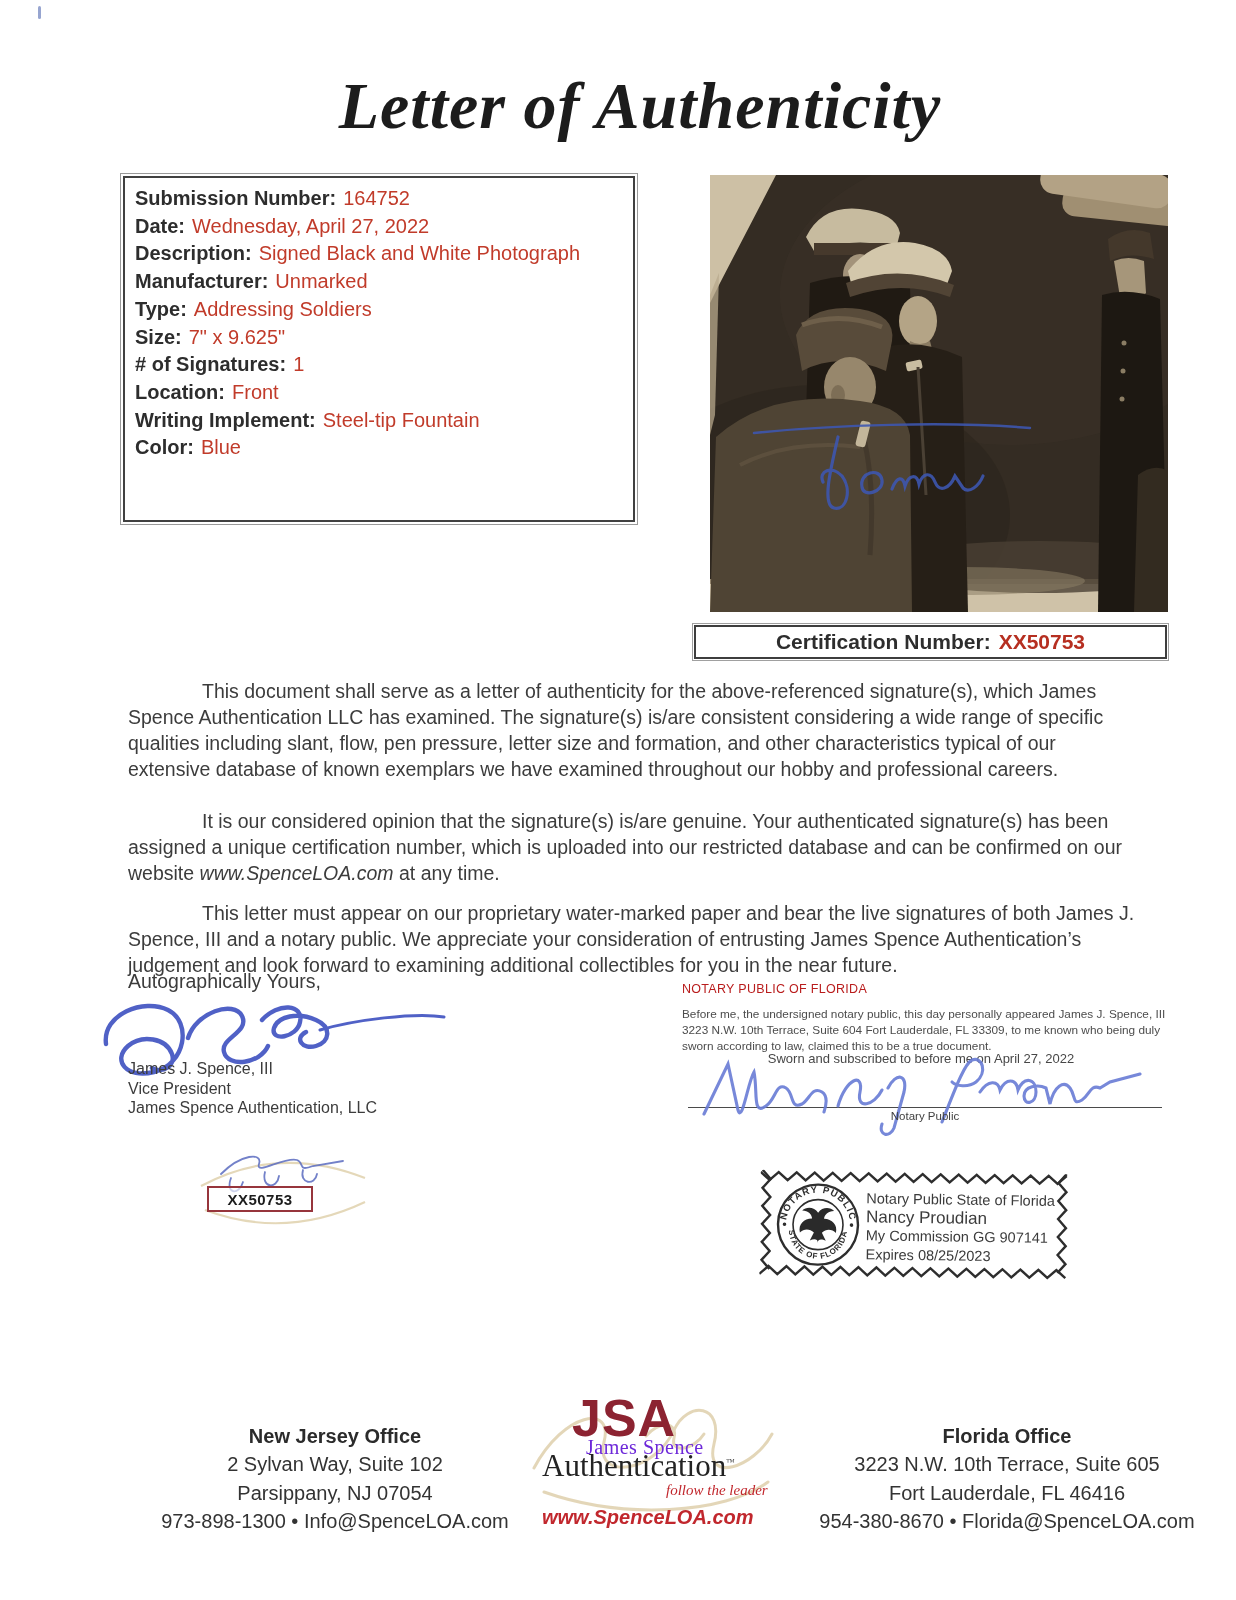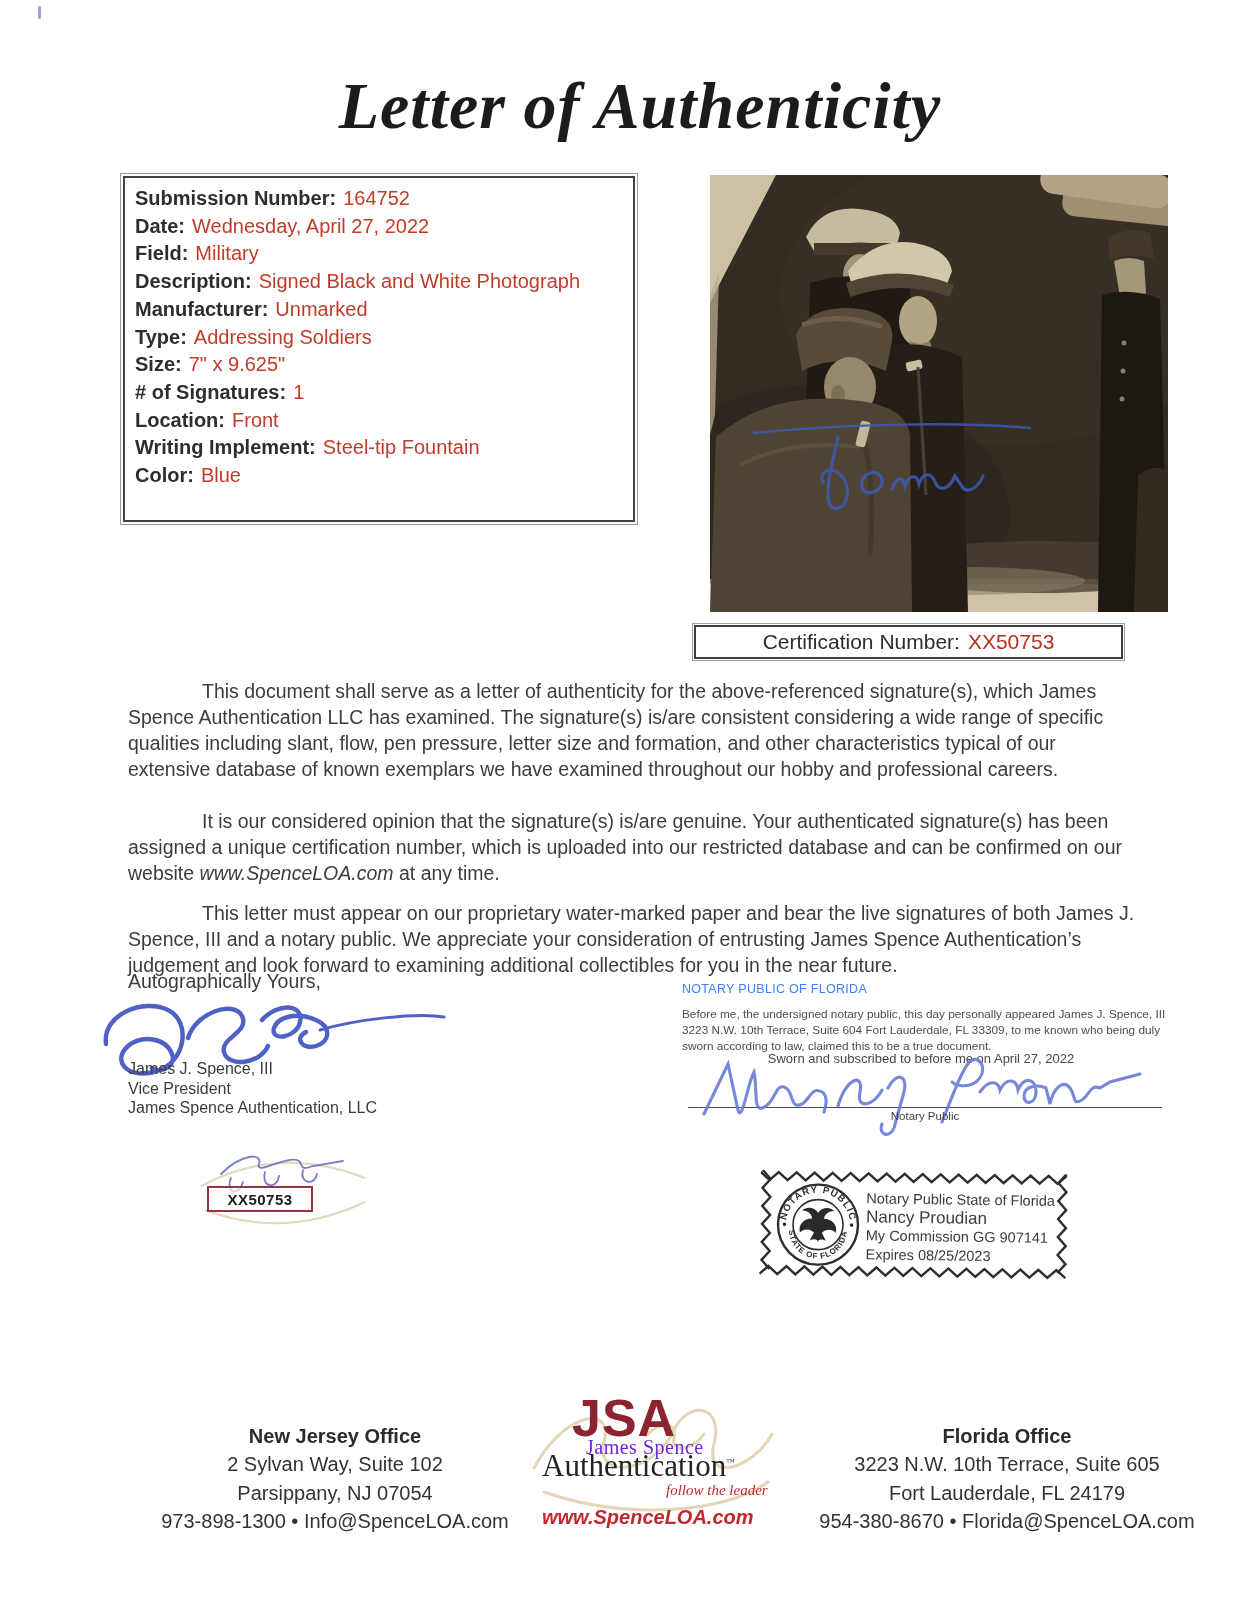--- a/index.html
+++ b/index.html
@@ -15,45 +15,45 @@
   .info-box{position:absolute;left:123px;top:176px;width:512px;height:346px;box-sizing:border-box;
             border:2px solid #414141;outline:1px solid #9a9a9a;outline-offset:2px;
             padding:7px 8px 0 10px;background:#fff;}
   .info-row{font-size:20px;line-height:27.7px;font-weight:bold;color:#2d2d2d;white-space:nowrap;}
   .info-row .val{color:#c13b2a;font-weight:normal;margin-left:7px;}
   .info-row.bold-val .val{font-weight:bold;}
 
   .photo{position:absolute;left:710px;top:175px;width:458px;height:437px;}
   .photo svg{display:block;width:100%;height:100%;}
 
-  .cert-box{position:absolute;left:694px;top:625px;width:429px;height:34px;box-sizing:border-box;
+  .cert-box{position:absolute;left:694px;top:625px;width:473px;height:34px;box-sizing:border-box;
             border:2px solid #3e3e3e;outline:1px solid #a0a0a0;outline-offset:1px;background:#fff;
             display:flex;align-items:center;justify-content:center;
-            font-size:21px;font-weight:normal;color:#2d2d2d;}
+            font-size:21px;font-weight:bold;color:#2d2d2d;}
   .cert-box .num{color:#b62f21;margin-left:8px;}
 
   .para{position:absolute;left:128px;width:1014px;font-size:19.5px;line-height:26.2px;
         color:#3c3c3c;text-indent:74px;}
   .p1{top:658px;}
   .p2{top:788px;}
   .p3{top:880px;}
   .site-italic{font-style:italic;}
 
   .salutation{position:absolute;left:128px;top:970px;font-size:19.5px;color:#3c3c3c;}
   .sig-spence{position:absolute;left:92px;top:986px;width:370px;height:95px;}
   .signer-block{position:absolute;left:128px;top:1059px;font-size:16px;line-height:19.5px;color:#3c3c3c;}
 
   .jsa-chop{position:absolute;left:193px;top:1136px;width:180px;height:95px;}
   .jsa-chop svg{position:absolute;left:0;top:0;width:100%;height:100%;}
   .chop-box{position:absolute;left:14px;top:50px;width:106px;height:26px;box-sizing:border-box;
             border:2px solid #97353c;background:rgba(255,255,255,.65);
             display:flex;align-items:center;justify-content:center;
             font-size:15px;font-weight:bold;color:#1c1c1c;letter-spacing:.5px;}
 
-  .notary-heading{position:absolute;left:682px;top:982px;font-size:12.5px;color:#3b82f6;letter-spacing:.3px;}
+  .notary-heading{position:absolute;left:682px;top:982px;font-size:12.5px;color:#b91c1c;letter-spacing:.3px;}
   .notary-statement{position:absolute;left:682px;top:1006px;width:512px;font-size:11.8px;line-height:16px;color:#4c4c4c;}
   .sworn-line{position:absolute;left:682px;top:1051px;width:478px;text-align:center;font-size:13px;color:#474747;}
   .sig-nancy{position:absolute;left:684px;top:1044px;width:486px;height:92px;}
   .notary-line{position:absolute;left:688px;top:1107px;width:474px;border-top:1.6px solid #4a4a4a;}
   .notary-caption{position:absolute;left:688px;top:1110px;width:474px;text-align:center;font-size:11.5px;color:#3f3f3f;}
 
   .notary-stamp{position:absolute;left:760px;top:1172px;width:308px;height:106px;transform:rotate(.8deg);}
   .stamp-frame{position:absolute;left:0;top:0;width:100%;height:100%;}
   .seal{position:absolute;left:16px;top:12px;width:84px;height:84px;}
   .stamp-text{position:absolute;left:106px;top:18px;font-size:14.5px;line-height:18.5px;color:#3b3b3b;white-space:nowrap;}
@@ -79,21 +79,20 @@
 
 <div class="page">
 
   <div class="scan-tick"></div>
 
   <div class="title">Letter of Authenticity</div>
 
   <div class="info-box">
     <div class="info-row"><span>Submission Number:</span><span class="val">164752</span></div>
     <div class="info-row"><span>Date:</span><span class="val">Wednesday, April 27, 2022</span></div>
-    <div class="info-row"><span>Field:</span><span class="val">Military</span></div>
     <div class="info-row"><span>Description:</span><span class="val">Signed Black and White Photograph</span></div>
     <div class="info-row"><span>Manufacturer:</span><span class="val">Unmarked</span></div>
     <div class="info-row"><span>Type:</span><span class="val">Addressing Soldiers</span></div>
     <div class="info-row"><span>Size:</span><span class="val">7" x 9.625"</span></div>
     <div class="info-row"><span># of Signatures:</span><span class="val">1</span></div>
     <div class="info-row"><span>Location:</span><span class="val">Front</span></div>
     <div class="info-row"><span>Writing Implement:</span><span class="val">Steel-tip Fountain</span></div>
     <div class="info-row"><span>Color:</span><span class="val">Blue</span></div>
   </div>
 
@@ -260,17 +259,17 @@
     <div class="jsa-big">JSA</div>
     <div class="jsa-name">James Spence</div>
     <div class="jsa-word"><span>Authentication</span><sup>™</sup></div>
     <div class="jsa-tagline">follow the leader</div>
     <div class="jsa-site">www.SpenceLOA.com</div>
   </div>
 
   <div class="footer-col footer-fl">
     <div class="office-title">Florida Office</div>
     <div>3223 N.W. 10th Terrace, Suite 605</div>
-    <div>Fort Lauderdale, FL 24179</div>
+    <div>Fort Lauderdale, FL 46416</div>
     <div>954-380-8670 • Florida@SpenceLOA.com</div>
   </div>
 
 </div>
 
 </body></html>

